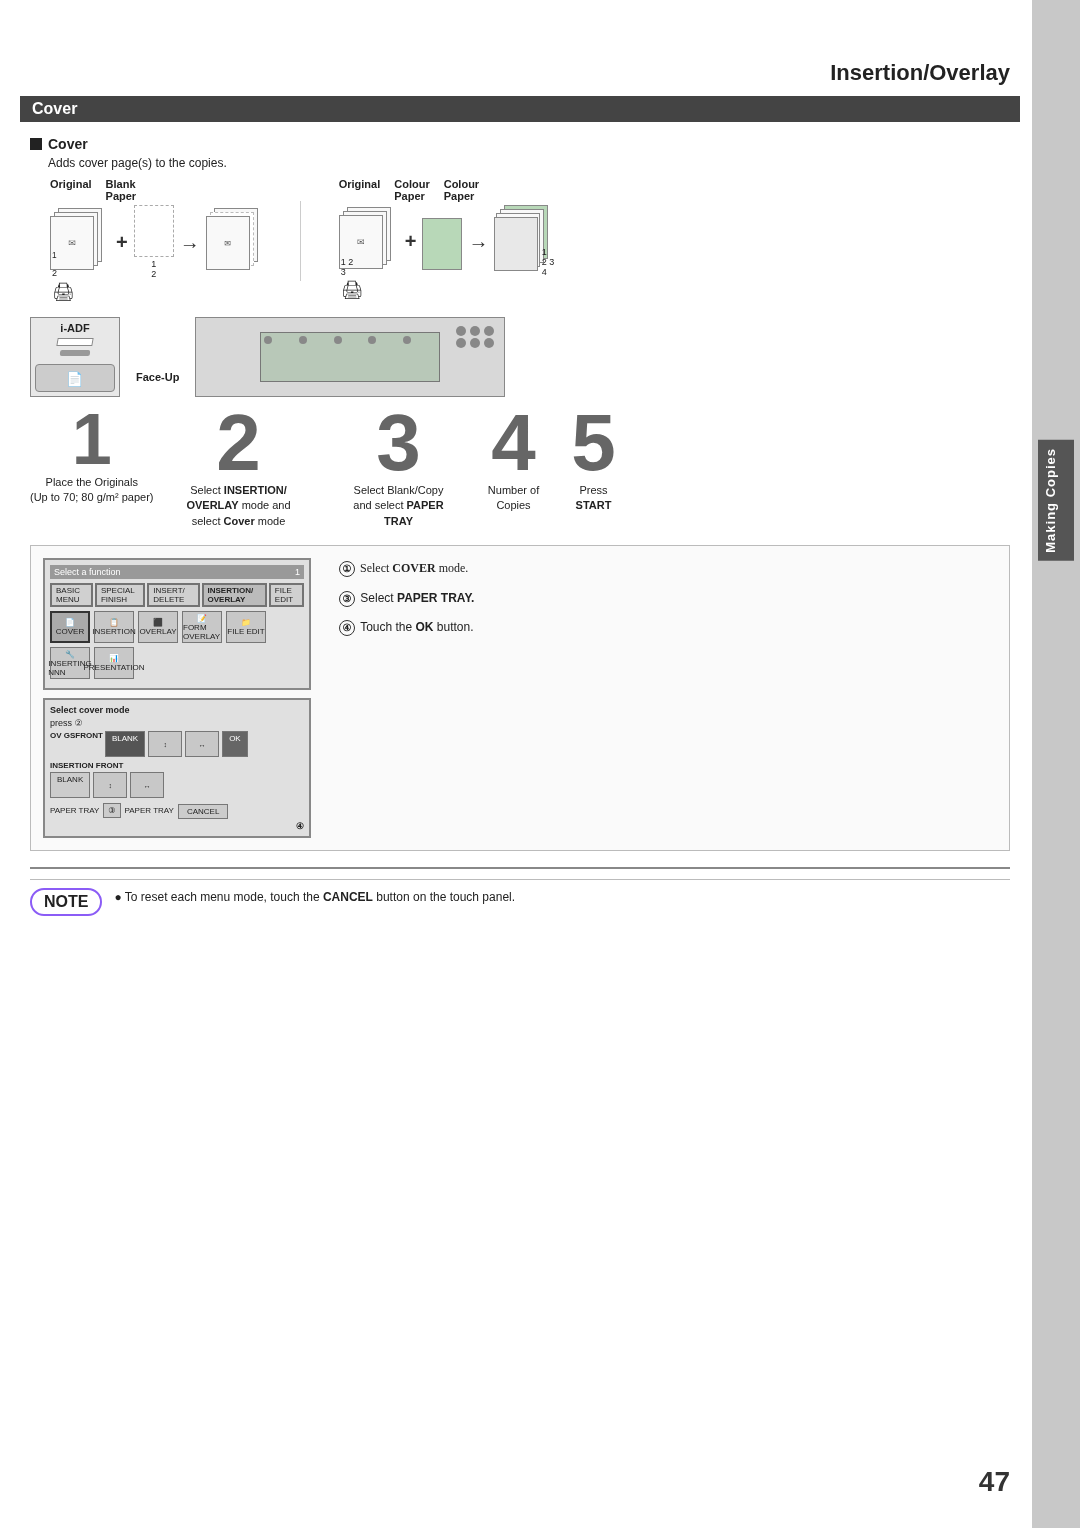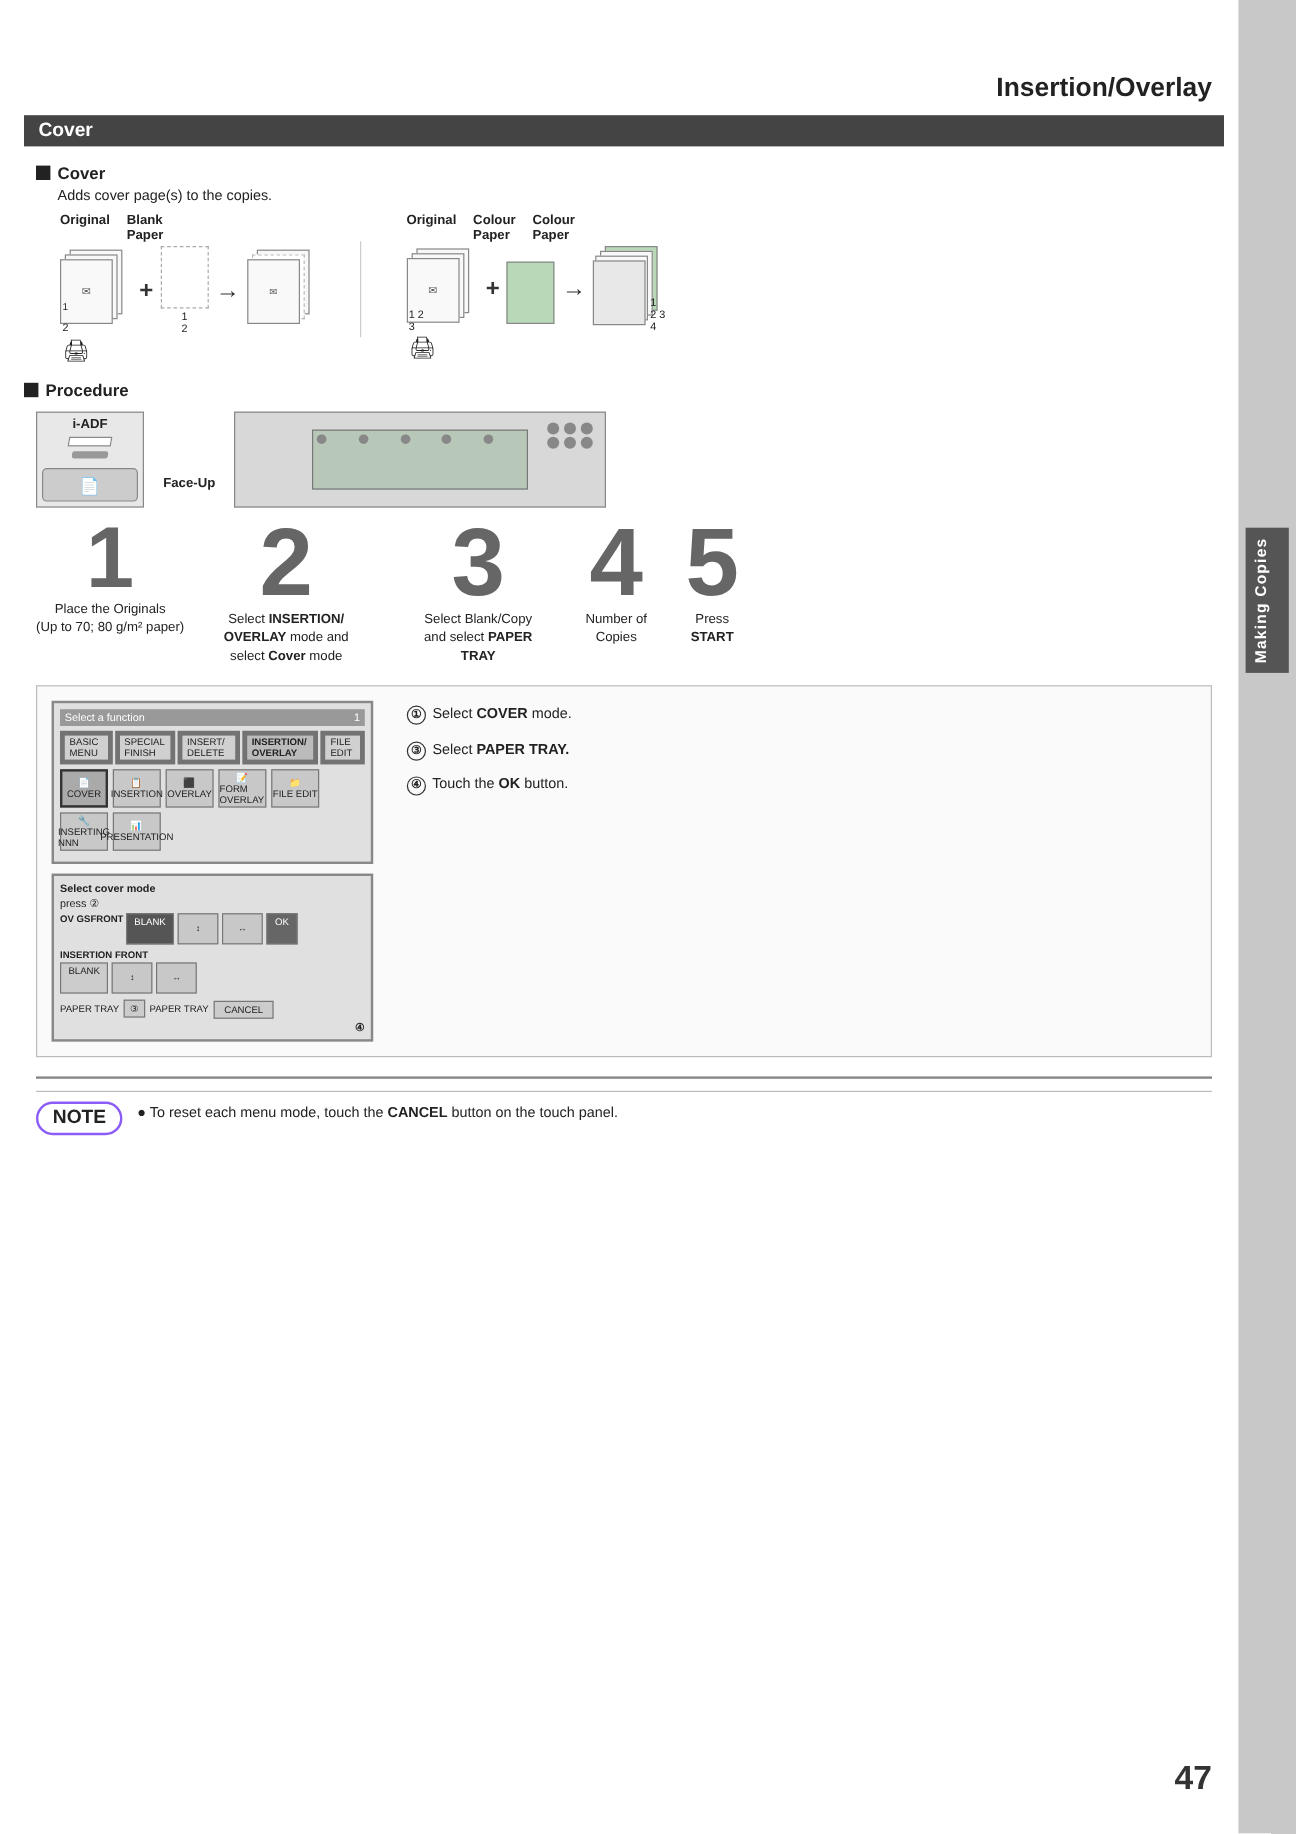--- a/index.html
+++ b/index.html
@@ -330,21 +330,21 @@
       margin-bottom: 4px;
       display: flex;
       justify-content: space-between;
     }
     .screen1-tabs {
       display: flex;
       gap: 2px;
       margin-bottom: 4px;
     }
     .stab {
-      border: 4px solid #737373;
+      border: 2px solid #737373;
       background: #d0d0d0;
       font-size: 8px;
       padding: 1px 4px;
       cursor: pointer;
     }
     .stab.active {
       background: #bbb;
       font-weight: bold;
     }
     .screen1-icons {
@@ -506,24 +506,20 @@
           </div>
         </div>
         <div style="margin-top:2px;padding-left:2px;">
           <span style="font-size:18px;">🖨</span>
         </div>
       </div>
     </div>
   </div>
 
   <div class="procedure-section">
-    <h3>
-      <span class="black-square"></span>
-      <span>Procedure</span>
-    </h3>
 
     <div class="machine-row">
 
       <div class="adf-illus">
         <div class="adf-illus-label">i-ADF</div>
         <div style="display:flex;gap:3px;margin-top:4px;">
           <div class="adf-paper"></div>
         </div>
         <div style="display:flex;gap:2px;margin-top:2px;">
           <div style="width:30px;height:6px;background:#999;border-radius:2px;transform:skewX(-5deg);"></div>
@@ -669,21 +665,21 @@
           <div style="font-size:8px;">PAPER TRAY</div>
           <div class="cancel-btn">CANCEL</div>
         </div>
         <div style="display:flex;justify-content:flex-end;margin-top:2px;">
           <span style="font-size:9px;font-weight:bold;">④</span>
         </div>
       </div>
     </div>
 
     <div class="detail-right">
-      <div style="margin-bottom:8px;">
+      <div style="margin-bottom:8px;font-family:Liberation Serif, serif;">
         <span class="circle-num">①</span>
         <span>Select <b>COVER</b> mode.</span>
       </div>
       <div style="margin-bottom:8px;">
         <span class="circle-num">③</span>
         <span>Select <b>PAPER TRAY.</b></span>
       </div>
       <div style="margin-bottom:8px;">
         <span class="circle-num">④</span>
         <span>Touch the <b>OK</b> button.</span>

